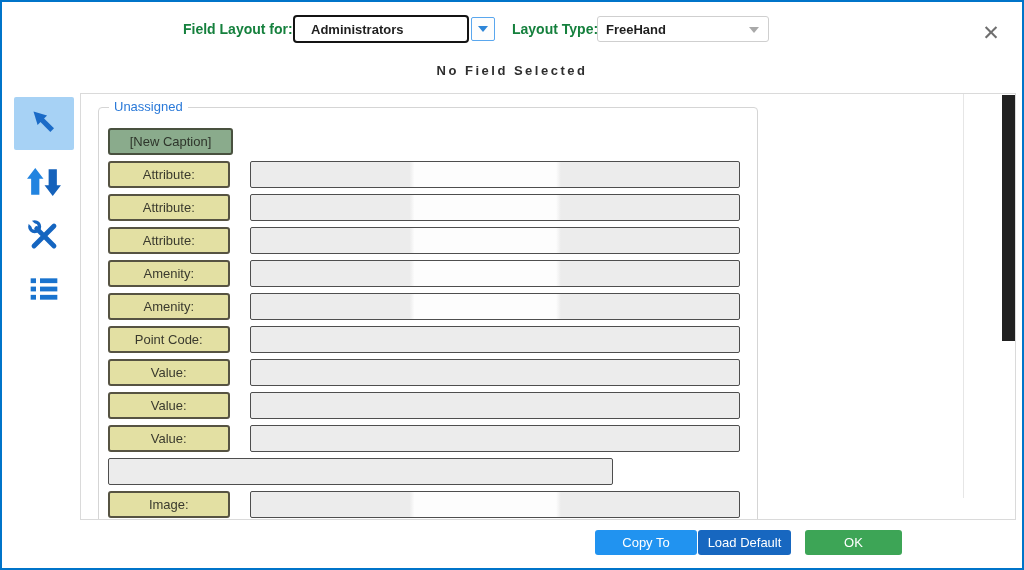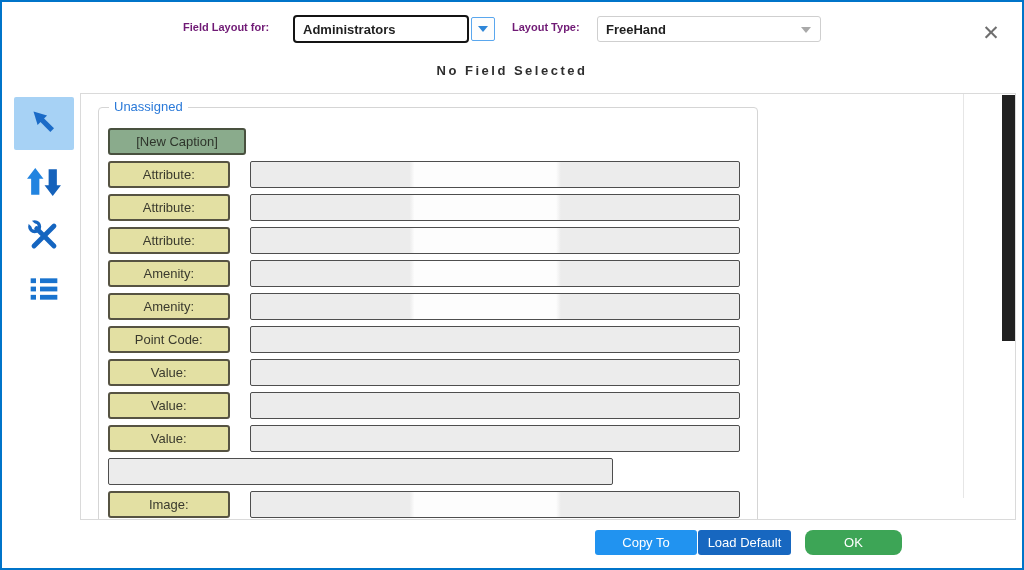--- a/index.html
+++ b/index.html
@@ -3,35 +3,35 @@
 <meta charset="utf-8">
 <style>
   * { margin:0; padding:0; box-sizing:border-box; }
   html,body { width:1024px; height:570px; background:#fff; }
   body { font-family:"Liberation Sans", sans-serif; }
 
   .dialog { position:relative; width:1024px; height:570px; background:#fff;
             border:2px solid #0074c9; overflow:hidden; }
 
   
-  .hdr-label { position:absolute; font-size:11px; font-weight:bold; color:#701a75; }
+  .hdr-label { position:absolute; font-size:14px; font-weight:bold; color:#15803d; }
   .lbl-field-layout { left:181px; top:19px; }
   .lbl-layout-type  { left:510px; top:19px; }
 
   .cmb-admin { position:absolute; left:291px; top:13px; width:176px; height:28px;
                background:#fff; border:2px solid #141414; border-radius:4px;
-               display:flex; align-items:center; padding:0 8px;
+               display:flex; align-items:center; padding:0 16px;
                font-size:13px; font-weight:bold; color:#1f1f1f; }
   .btn-admin-arrow { position:absolute; left:469px; top:15px; width:24px; height:24px;
                background:#fdfdfd; border:1px solid #5aa7ee; border-radius:2px;
                display:flex; align-items:center; justify-content:center; cursor:pointer; }
   .tri-down-blue { width:0; height:0; border-left:5px solid transparent;
                border-right:5px solid transparent; border-top:6px solid #2e86d8; }
 
-  .cmb-layout { position:absolute; left:595px; top:14px; width:224px; height:26px;
+  .cmb-layout { position:absolute; left:595px; top:14px; width:172px; height:26px;
                background:#fff; border:1px solid #cfcfcf; border-radius:3px;
                display:flex; align-items:center; padding:0 8px;
                font-size:13px; font-weight:bold; color:#1f1f1f; }
   .tri-down-gray { position:absolute; right:9px; top:10px; width:0; height:0;
                border-left:5px solid transparent; border-right:5px solid transparent;
                border-top:6px solid #a9a9a9; }
 
   .close-btn { position:absolute; left:975px; top:17px; width:28px; height:28px;
                background:none; border:none; font-size:21px; color:#6f6f6f;
                cursor:pointer; font-family:"Liberation Sans",sans-serif; line-height:28px; }
@@ -53,21 +53,21 @@
            background:#fff; border:1px solid #dadada; overflow:hidden; }
   .inner-edge { position:absolute; left:882px; top:0; width:1px; height:404px; background:#e6e6e6; }
   .scroll-track { position:absolute; left:920px; top:0; width:15px; height:404px; background:#fff; }
   .scroll-thumb { position:absolute; left:921px; top:1px; width:13px; height:246px; background:#212121; }
 
   .groupbox { position:absolute; left:17px; top:13px; width:660px; height:580px;
               border:1px solid #d5d5d5; border-radius:4px; }
   .groupbox-label { position:absolute; top:-9px; left:10px; background:#fff;
               padding:0 5px; font-size:13px; color:#2a79d8; }
 
-  .new-caption-btn { position:absolute; left:27px; top:34px; width:138px; height:27px;
+  .new-caption-btn { position:absolute; left:27px; top:34px; width:125px; height:27px;
               background:#8aab8c; border:2px solid #49513f; border-radius:3px;
               font-size:13px; color:#2e352b; cursor:pointer;
               font-family:"Liberation Sans",sans-serif; }
 
   .rows { position:absolute; left:27px; top:67px; width:632px; }
   .field-row { display:flex; gap:20px; height:27px; margin-bottom:6px; }
   .row-label { width:125px; height:27px; background:#e3e0a3; border:2px solid #565342;
               border-radius:3px; font-size:13px; color:#3a3a2e; cursor:pointer;
               font-family:"Liberation Sans",sans-serif; }
   .row-field { width:505px; height:27px; background:#ececec; border:1px solid #4e4e4e;
@@ -215,14 +215,14 @@
   </div>
 </div>
 
     <div class="inner-edge"></div>
     <div class="scroll-track"></div>
     <div class="scroll-thumb"></div>
   </div>
 
   <button class="footer-btn btn-copy-to" style="background: rgb(33, 147, 240);">Copy To</button>
   <button class="footer-btn btn-load-default" style="background: rgb(23, 103, 192);">Load Default</button>
-  <button class="footer-btn btn-ok" style="background: rgb(61, 165, 86); border-radius: 8px;">OK</button>
+  <button class="footer-btn btn-ok" style="background: rgb(61, 165, 86);">OK</button>
 </div>
 
 </body></html>

